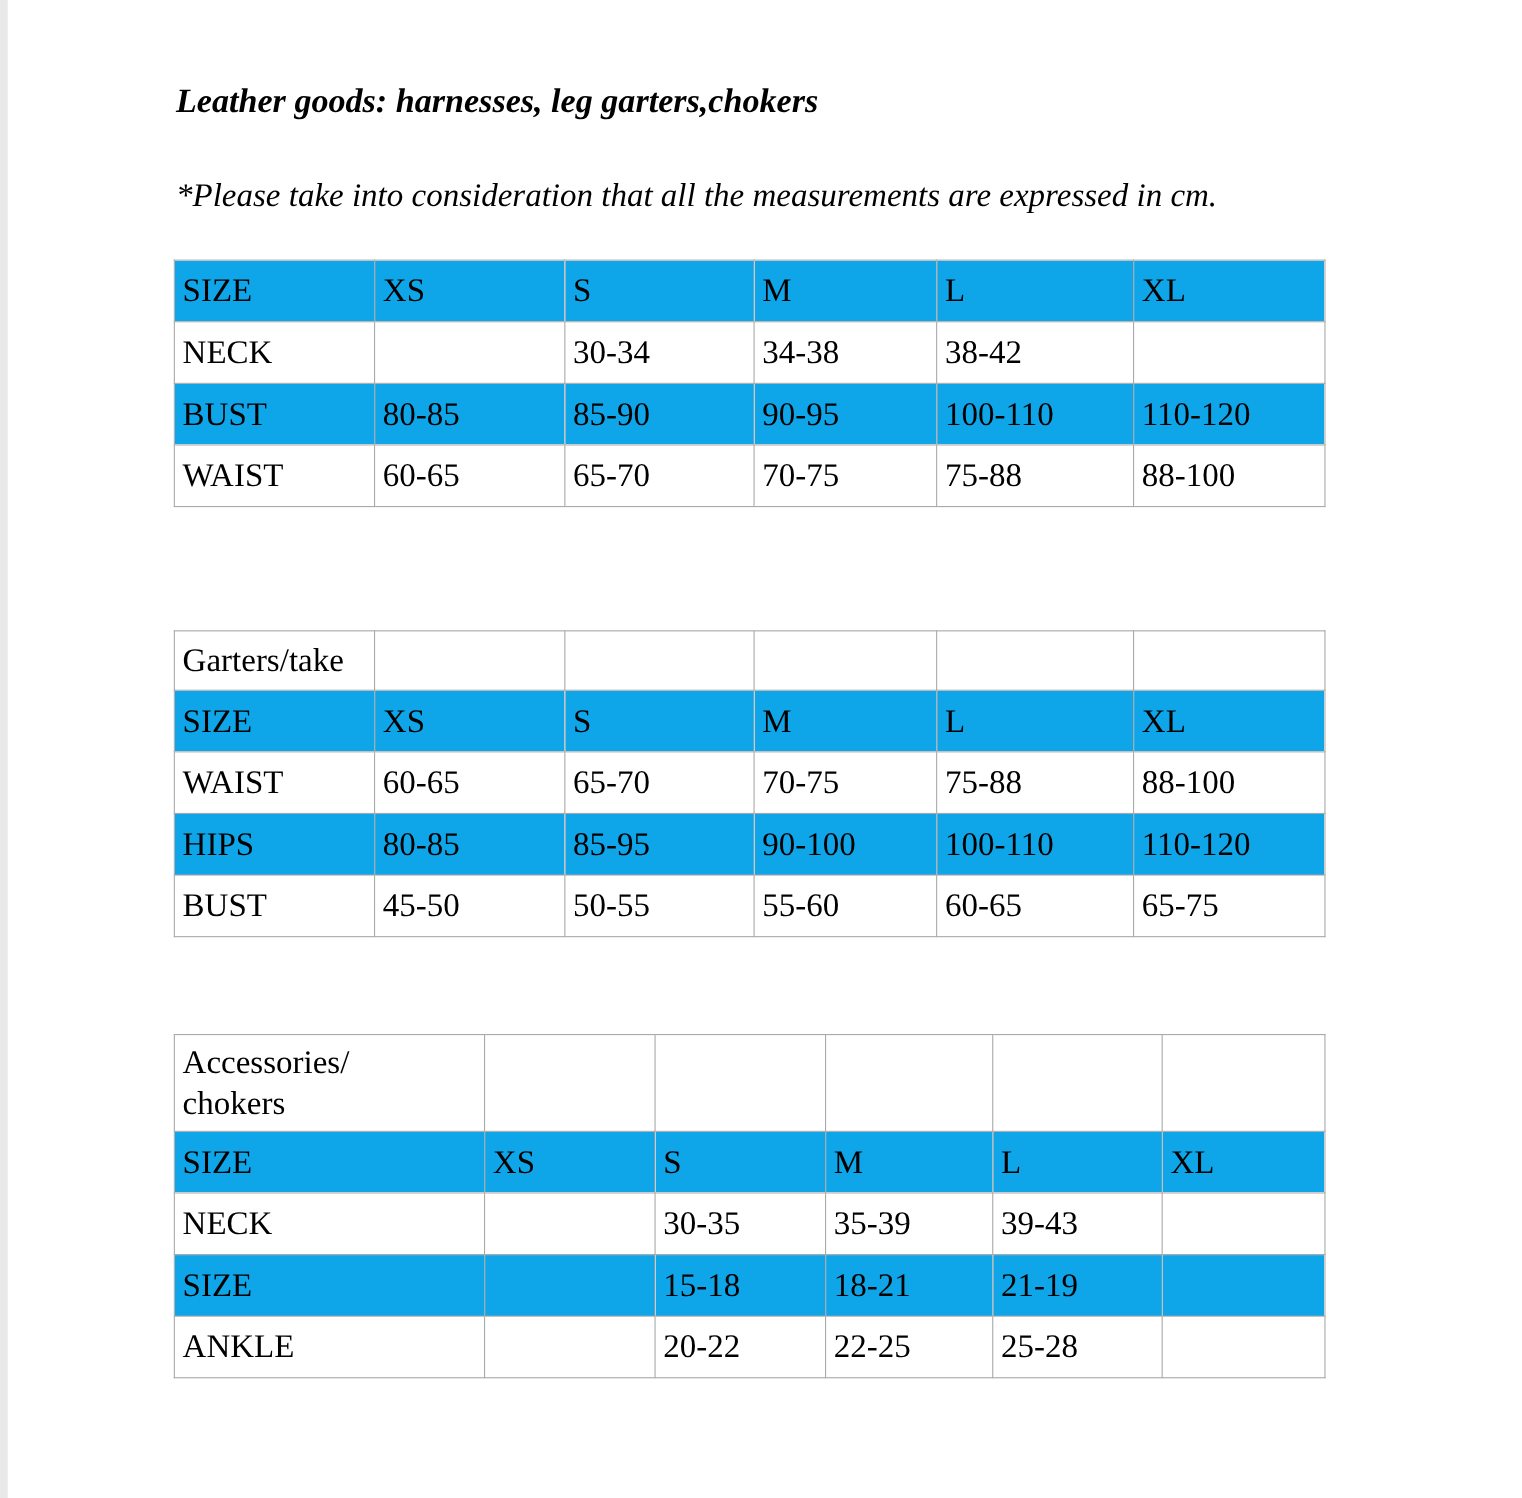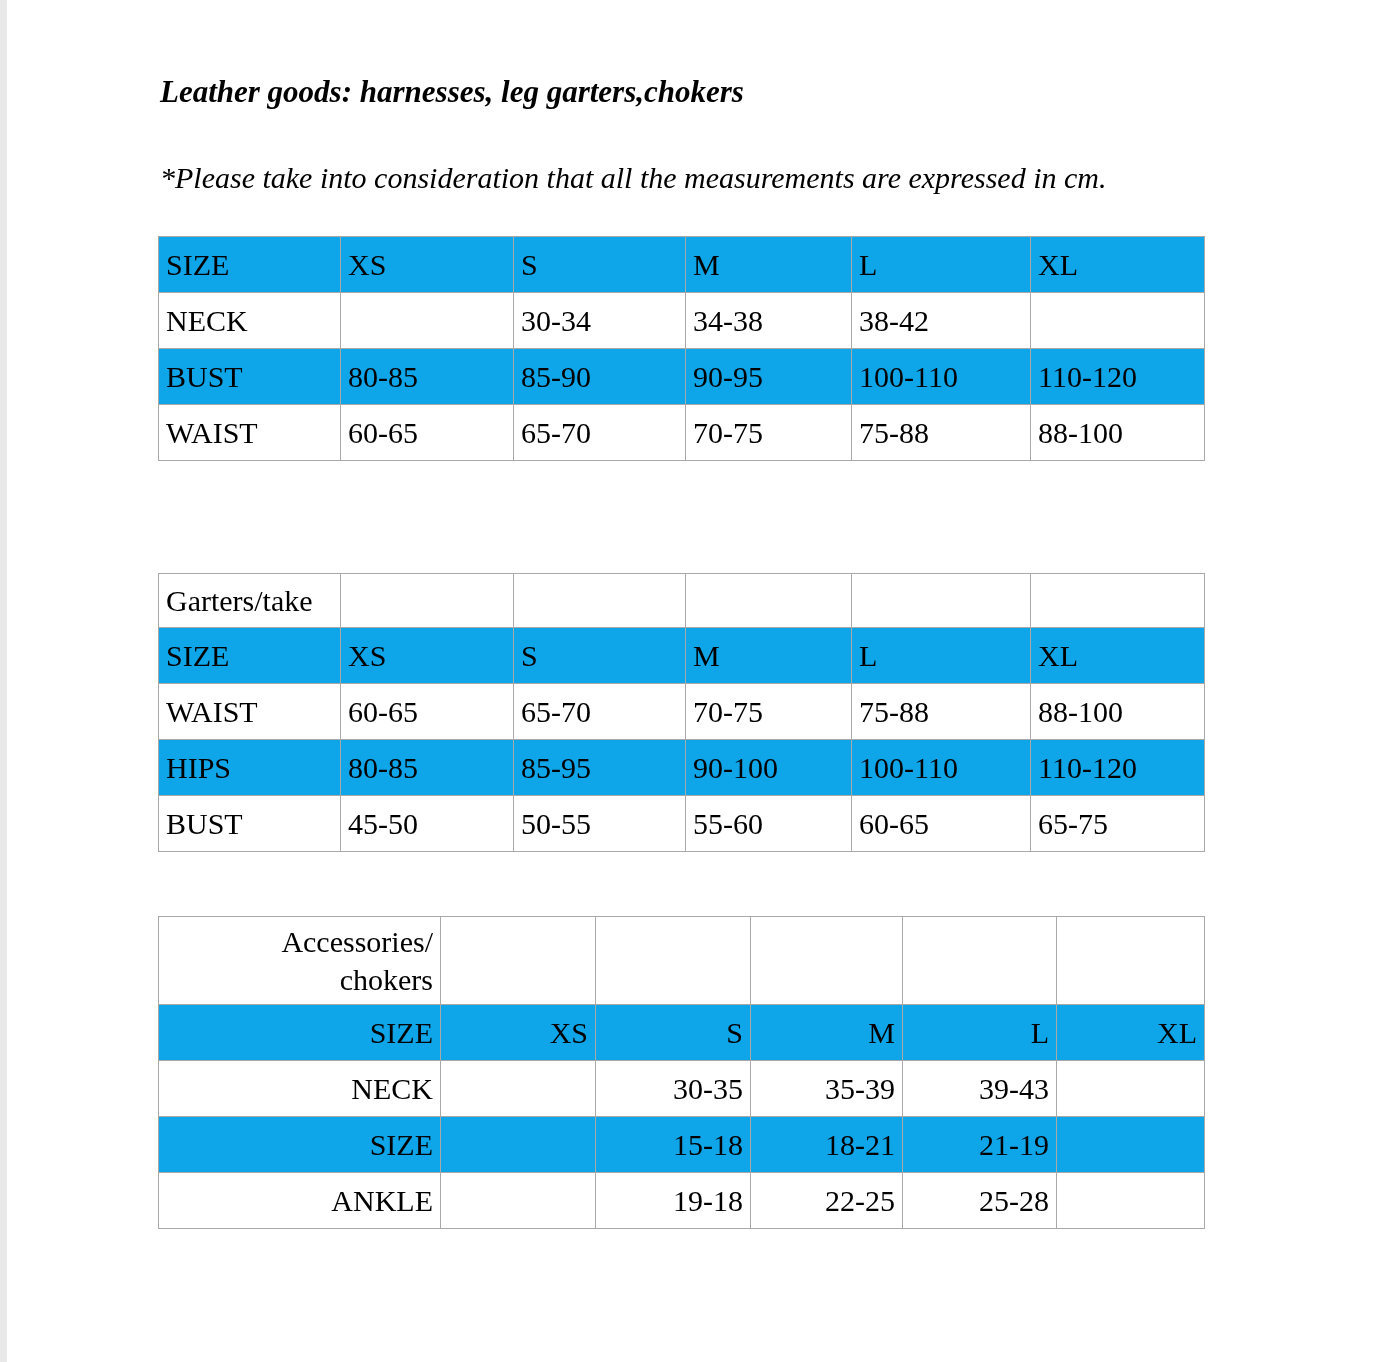--- a/index.html
+++ b/index.html
@@ -43,21 +43,21 @@
     white-space: nowrap;
   }
   table.size-table {
     border-collapse: collapse;
     table-layout: fixed;
     width: 1046px;
     font-size: 30px;
     margin-top: 40px;
   }
   table.size-table.gap-2 { margin-top: 112px; }
-  table.size-table.gap-3 { margin-top: 64px; text-align: right; }
+  table.size-table.gap-3 { margin-top: 88px; }
   table.size-table td {
     border: 1px solid #a9a9a9;
     padding: 0 7px;
     vertical-align: middle;
     height: 55px;
     overflow: hidden;
     white-space: nowrap;
   }
   tr.caption-row td { height: 53px; }
   tr.caption-row.tall td {
@@ -214,21 +214,21 @@
         <td>SIZE</td>
         <td></td>
         <td>15-18</td>
         <td>18-21</td>
         <td>21-19</td>
         <td></td>
       </tr>
       <tr>
         <td>ANKLE</td>
         <td></td>
-        <td>19-18</td>
+        <td>20-22</td>
         <td>22-25</td>
         <td>25-28</td>
         <td></td>
       </tr>
     </tbody>
   </table>
 
 </div>
 
 </body></html>

